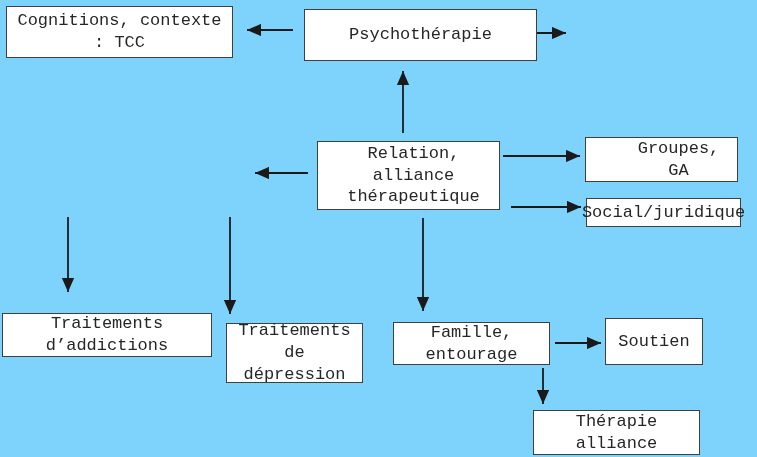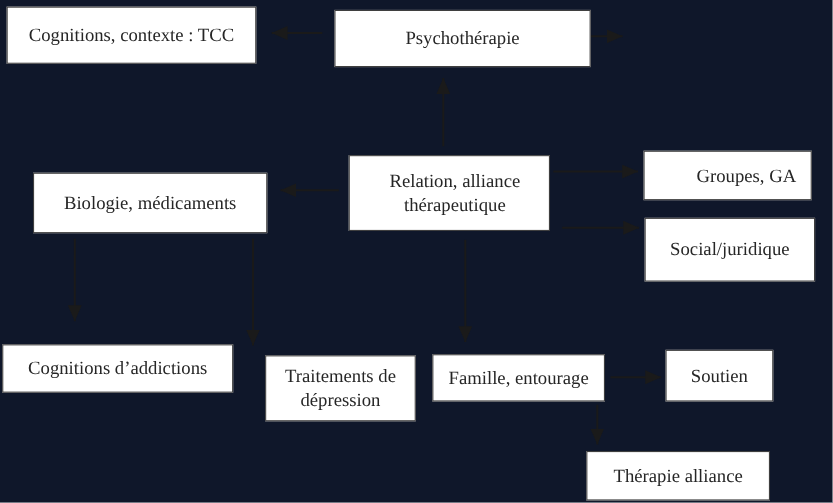--- a/index.html
+++ b/index.html
@@ -4,22 +4,22 @@
 <style>
   html, body {
     margin: 0;
     padding: 0;
     background: #ffffff;
   }
   .canvas {
     position: relative;
     width: 757px;
     height: 457px;
-    background: #0f172a;
-    font-family: Liberation Serif, serif;
+    background: #7dd3fc;
+    font-family: Liberation Mono, monospace;
     overflow: hidden;
   }
   .arrows {
     position: absolute;
     left: 0;
     top: 0;
     width: 757px;
     height: 457px;
     pointer-events: none;
   }
@@ -37,23 +37,23 @@
     color: #262626;
     white-space: pre-line;
     padding: 2px 6px;
   }
   .b-cognitions { left: 6px;   top: 6px;   width: 227px; height: 52px; }
   .b-psychotherapie { left: 304px; top: 9px;   width: 233px; height: 52px; }
   .b-pourquoi   { left: 579px; top: 3px;   width: 173px; height: 59px; }
   .b-relation   { left: 317px; top: 141px; width: 183px; height: 69px; padding-left: 16px; }
   .b-biologie   { left: 30px;  top: 157px; width: 213px; height: 55px; }
   .b-groupes    { left: 585px; top: 137px; width: 153px; height: 45px; padding-left: 40px; }
-  .b-social     { left: 586px; top: 198px; width: 155px; height: 58px; }
+  .b-social     { left: 586px; top: 198px; width: 155px; height: 29px; }
   .b-addictions { left: 2px;   top: 313px; width: 210px; height: 44px; }
-  .b-depression { left: 226px; top: 323px; width: 137px; height: 60px; margin-left: 15px; }
+  .b-depression { left: 226px; top: 323px; width: 137px; height: 60px; }
   .b-famille    { left: 393px; top: 322px; width: 157px; height: 43px; }
   .b-soutien    { left: 605px; top: 318px; width: 98px;  height: 47px; }
   .b-therapie-familiale { left: 533px; top: 410px; width: 167px; height: 45px; }
 </style>
 </head>
 <body>
 
 <div class="canvas">
 
   <svg class="arrows" viewBox="0 0 757 457" xmlns="http://www.w3.org/2000/svg">
@@ -74,23 +74,22 @@
       <line x1="423" y1="218" x2="423" y2="311" marker-end="url(#ah)"></line>
       <line x1="555" y1="343" x2="601" y2="343" marker-end="url(#ah)"></line>
       <line x1="543" y1="368" x2="543" y2="404" marker-end="url(#ah)"></line>
     </g>
   </svg>
 
   <div class="box b-cognitions">Cognitions, contexte : TCC</div>
   <div class="box b-psychotherapie">Psychothérapie</div>
   <div class="box b-relation">Relation, alliance
 thérapeutique</div>
-  <div class="box b-biologie">Biologie, médicaments</div>
   <div class="box b-groupes">Groupes, GA</div>
   <div class="box b-social">Social/juridique</div>
-  <div class="box b-addictions">Cognitions d’addictions</div>
+  <div class="box b-addictions">Traitements d’addictions</div>
   <div class="box b-depression">Traitements de
 dépression</div>
   <div class="box b-famille">Famille, entourage</div>
   <div class="box b-soutien">Soutien</div>
   <div class="box b-therapie-familiale">Thérapie alliance</div>
 
 </div>
 
 </body></html>

